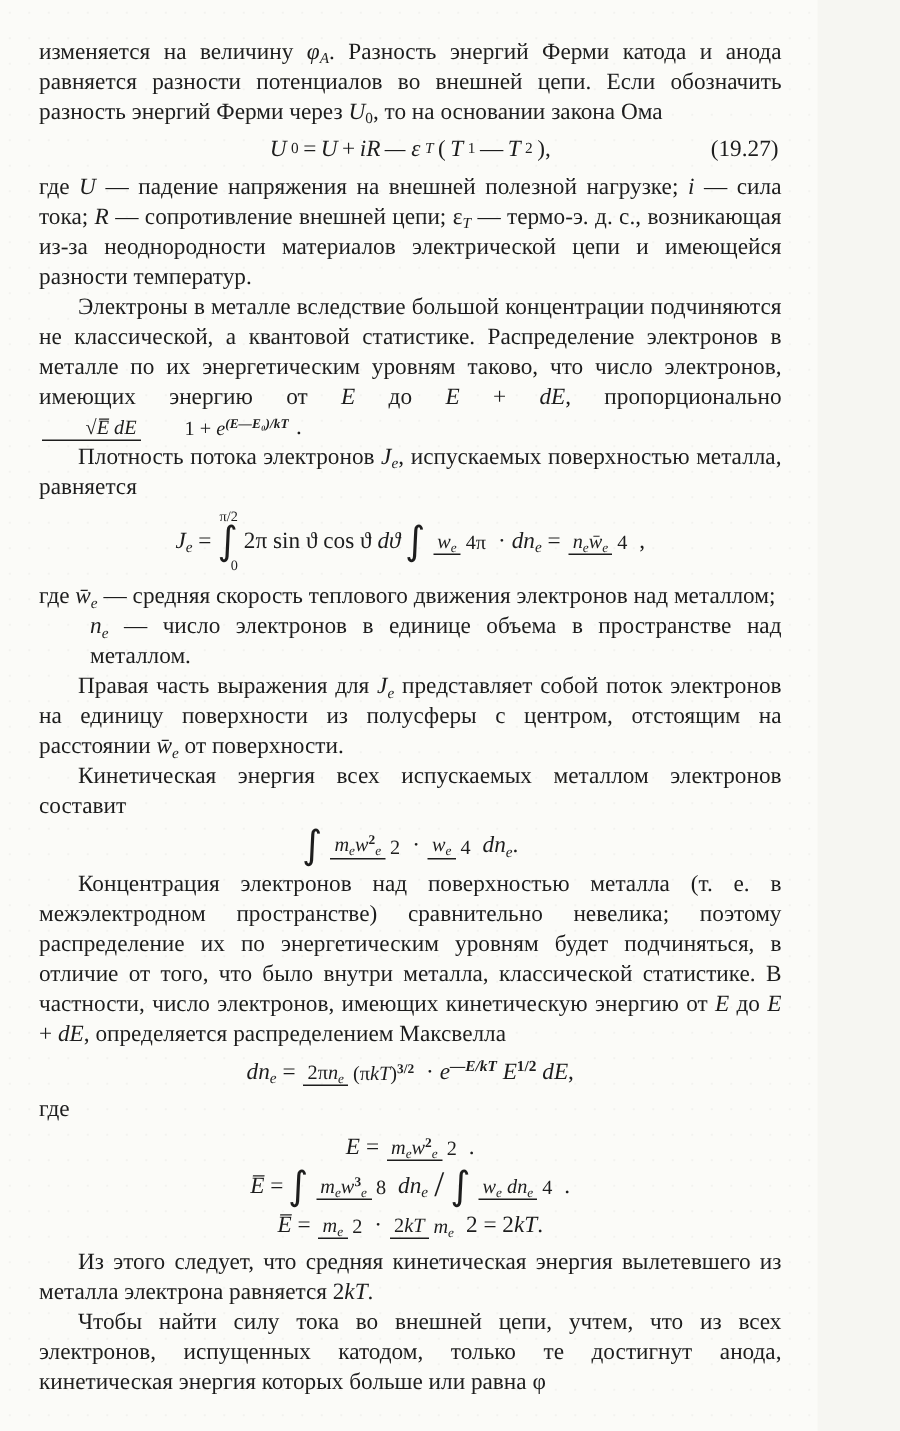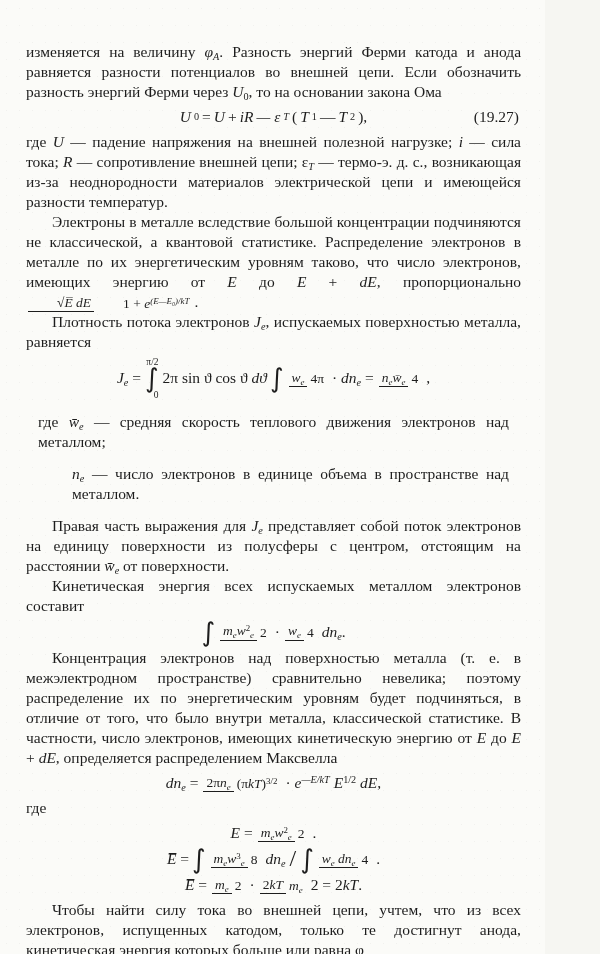--- a/index.html
+++ b/index.html
@@ -1,53 +1,53 @@
 <!DOCTYPE html>
 <html><head>
 <meta charset="utf-8">
 <style>
   html,body{margin:0;padding:0;background:#f6f6f2;}
   .page{
     position:relative;
     width:545px;height:954px;
     box-sizing:border-box;
-    padding:42px 24px 0 26px;
+    padding:25px 24px 0 26px;
     background:#fbfbf8;
     background-image:radial-gradient(circle, rgba(40,40,40,0.045) 0.6px, transparent 0.9px);
     background-size:13px 17px;
     font-family:"Liberation Serif","DejaVu Serif",serif;
     font-size:15.5px;line-height:20px;
     color:#1d1d1d;
     text-align:justify;
     overflow:hidden;
   }
   p.para{margin:0;}
   .indent{text-indent:26px;}
   .it{font-style:italic;}
   sub,sup{font-size:66%;line-height:0;}
   sub{vertical-align:-0.3em;}
-  sup{vertical-align:0.5em;}
+  sup{vertical-align:0.5em;font-weight:bold;}
   .eq{
     position:relative;display:flex;justify-content:center;align-items:center;
     margin:5px 0;text-indent:0;
   }
   .eqnum{position:absolute;right:2px;top:50%;transform:translateY(-50%);}
   .mrow{display:inline-flex;align-items:center;gap:3px;flex-wrap:nowrap;}
   .frac{
     display:inline-flex;align-items:center;
     vertical-align:middle;margin:0 2px;font-size:13.5px;line-height:1.12;
   }
   .frac .num{border-bottom:1px solid #1d1d1d;padding:0 3px 1px;white-space:nowrap;}
   .frac .den{padding:1px 3px 0;white-space:nowrap;}
   .frac.inline{display:inline-flex;}
   .intwrap{display:inline-flex;flex-direction:column;align-items:flex-end;line-height:1;margin:0 1px;}
   .intlim{font-size:9.5px;line-height:1.1;}
   .intsign{font-size:26px;line-height:0.85;font-family:"DejaVu Sans",sans-serif;}
   .bigslash{font-size:24px;line-height:0.9;margin:0 1px;}
-  .defline{margin:12px;}
+  .defline{margin:0;}
   .defline.hang{padding-left:34px;}
 </style>
 </head>
 <body>
 
 <div class="page">
 
   <p class="para"><span>изменяется на величину </span><span class="it">φ</span><sub class="it">A</sub><span>. Разность энергий Ферми катода и анода равняется разности потенциалов во внешней цепи. Если обозначить разность энергий Ферми через </span><span class="it">U</span><sub>0</sub><span>, то на основании закона Ома</span></p>
 
   <div class="eq">
@@ -182,16 +182,17 @@
         </span>
       <span><span>·</span></span>
       <span class="frac">
           <span class="num"><span>2</span><span class="it">kT</span></span>
           <span class="den"><span class="it">m</span><sub class="it">e</sub></span>
         </span>
       <span><span> 2 = 2</span><span class="it">kT</span><span>.</span></span>
     </span>
   </div>
 
+  <p class="para indent"><span>Из этого следует, что средняя кинетическая энергия вылетевшего из металла электрона равняется 2</span><span class="it">kT</span><span>.</span></p>
 
   <p class="para indent"><span>Чтобы найти силу тока во внешней цепи, учтем, что из всех электронов, испущенных катодом, только те достигнут анода, кинетическая энергия которых больше или равна φ</span></p>
 
 </div>
 
 </body></html>

